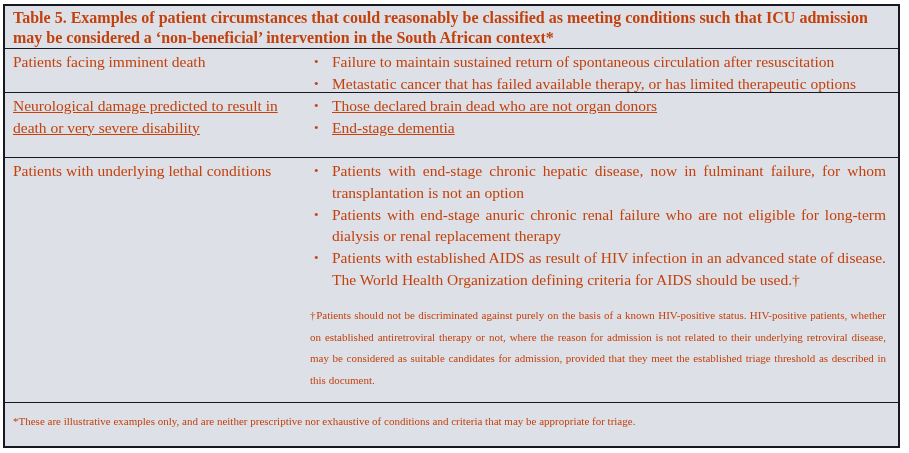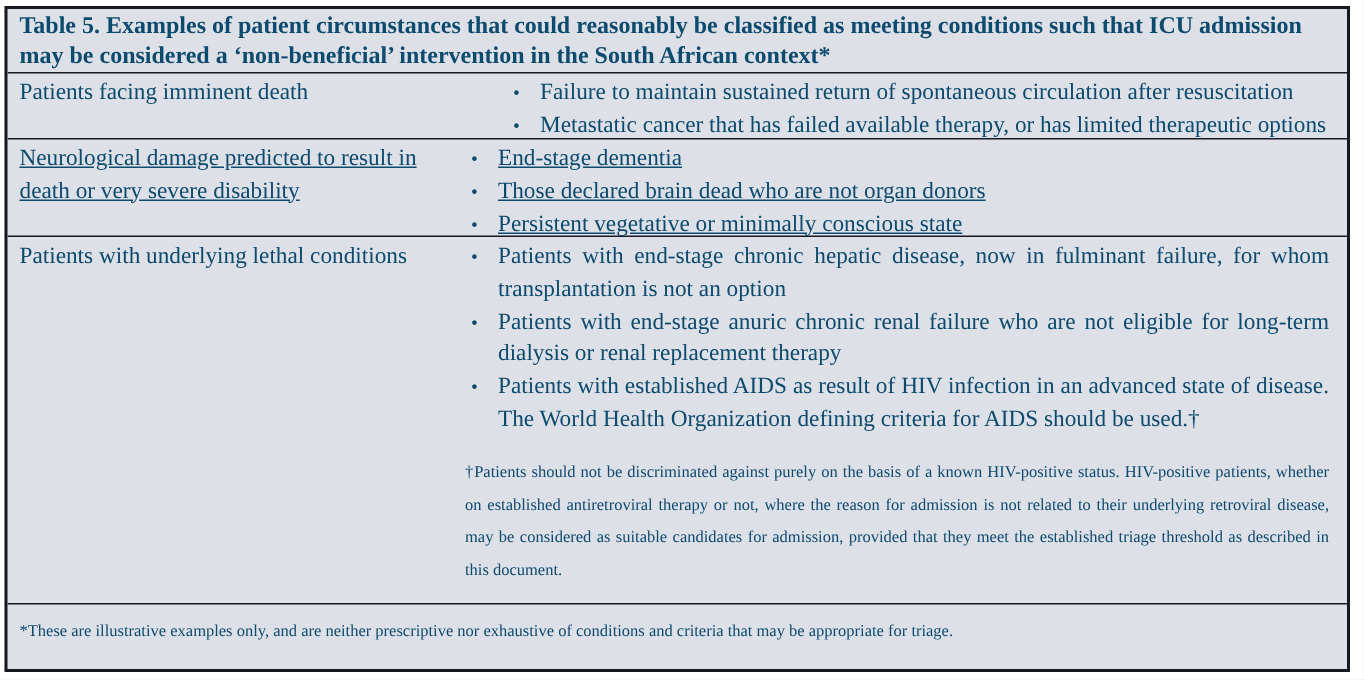--- a/index.html
+++ b/index.html
@@ -15,37 +15,37 @@
   }
   .sheet {
     position: absolute;
     left: 3px;
     top: 4px;
     width: 897px;
     height: 444px;
     box-sizing: border-box;
     border: 2px solid #181820;
     background: #dee0e7;
-    color: #0c4a6e;
+    color: #c2410c;
     overflow: hidden;
   }
   .title-block {
     height: 42px;
     box-sizing: border-box;
     padding: 2px 26px 0 8px;
     font-weight: bold;
     font-size: 16px;
     line-height: 20px;
   }
   .t-row {
     display: flex;
     box-sizing: border-box;
     border-top: 1px solid #181820;
   }
-  .t-row.r1 { height: 44px; gap: 28px; }
+  .t-row.r1 { height: 44px; }
   .t-row.r2 { height: 65px; text-decoration: underline; }
   .t-row.r3 { height: 245px; justify-content: flex-end; }
   .cond-cell {
     flex: none;
     width: 300px;
     box-sizing: border-box;
     padding: 2px 6px 0 8px;
     font-size: 15.5px;
     line-height: 21.6px;
   }
@@ -102,23 +102,22 @@
         <li>Failure to maintain sustained return of spontaneous circulation after resuscitation</li>
         <li>Metastatic cancer that has failed available therapy, or has limited therapeutic options</li>
       </ul>
     </div>
   </div>
 
   <div class="t-row r2">
     <div class="cond-cell">Neurological damage predicted to result in death or very severe disability</div>
     <div class="examples-cell">
       <ul class="bullets">
+        <li>Those declared brain dead who are not organ donors</li>
         <li>End-stage dementia</li>
-        <li>Those declared brain dead who are not organ donors</li>
-        <li>Persistent vegetative or minimally conscious state</li>
       </ul>
     </div>
   </div>
 
   <div class="t-row r3">
     <div class="cond-cell">Patients with underlying lethal conditions</div>
     <div class="examples-cell">
       <ul class="bullets">
         <li>Patients with end-stage chronic hepatic disease, now in fulminant failure, for whom transplantation is not an option</li>
         <li>Patients with end-stage anuric chronic renal failure who are not eligible for long-term dialysis or renal replacement therapy</li>

